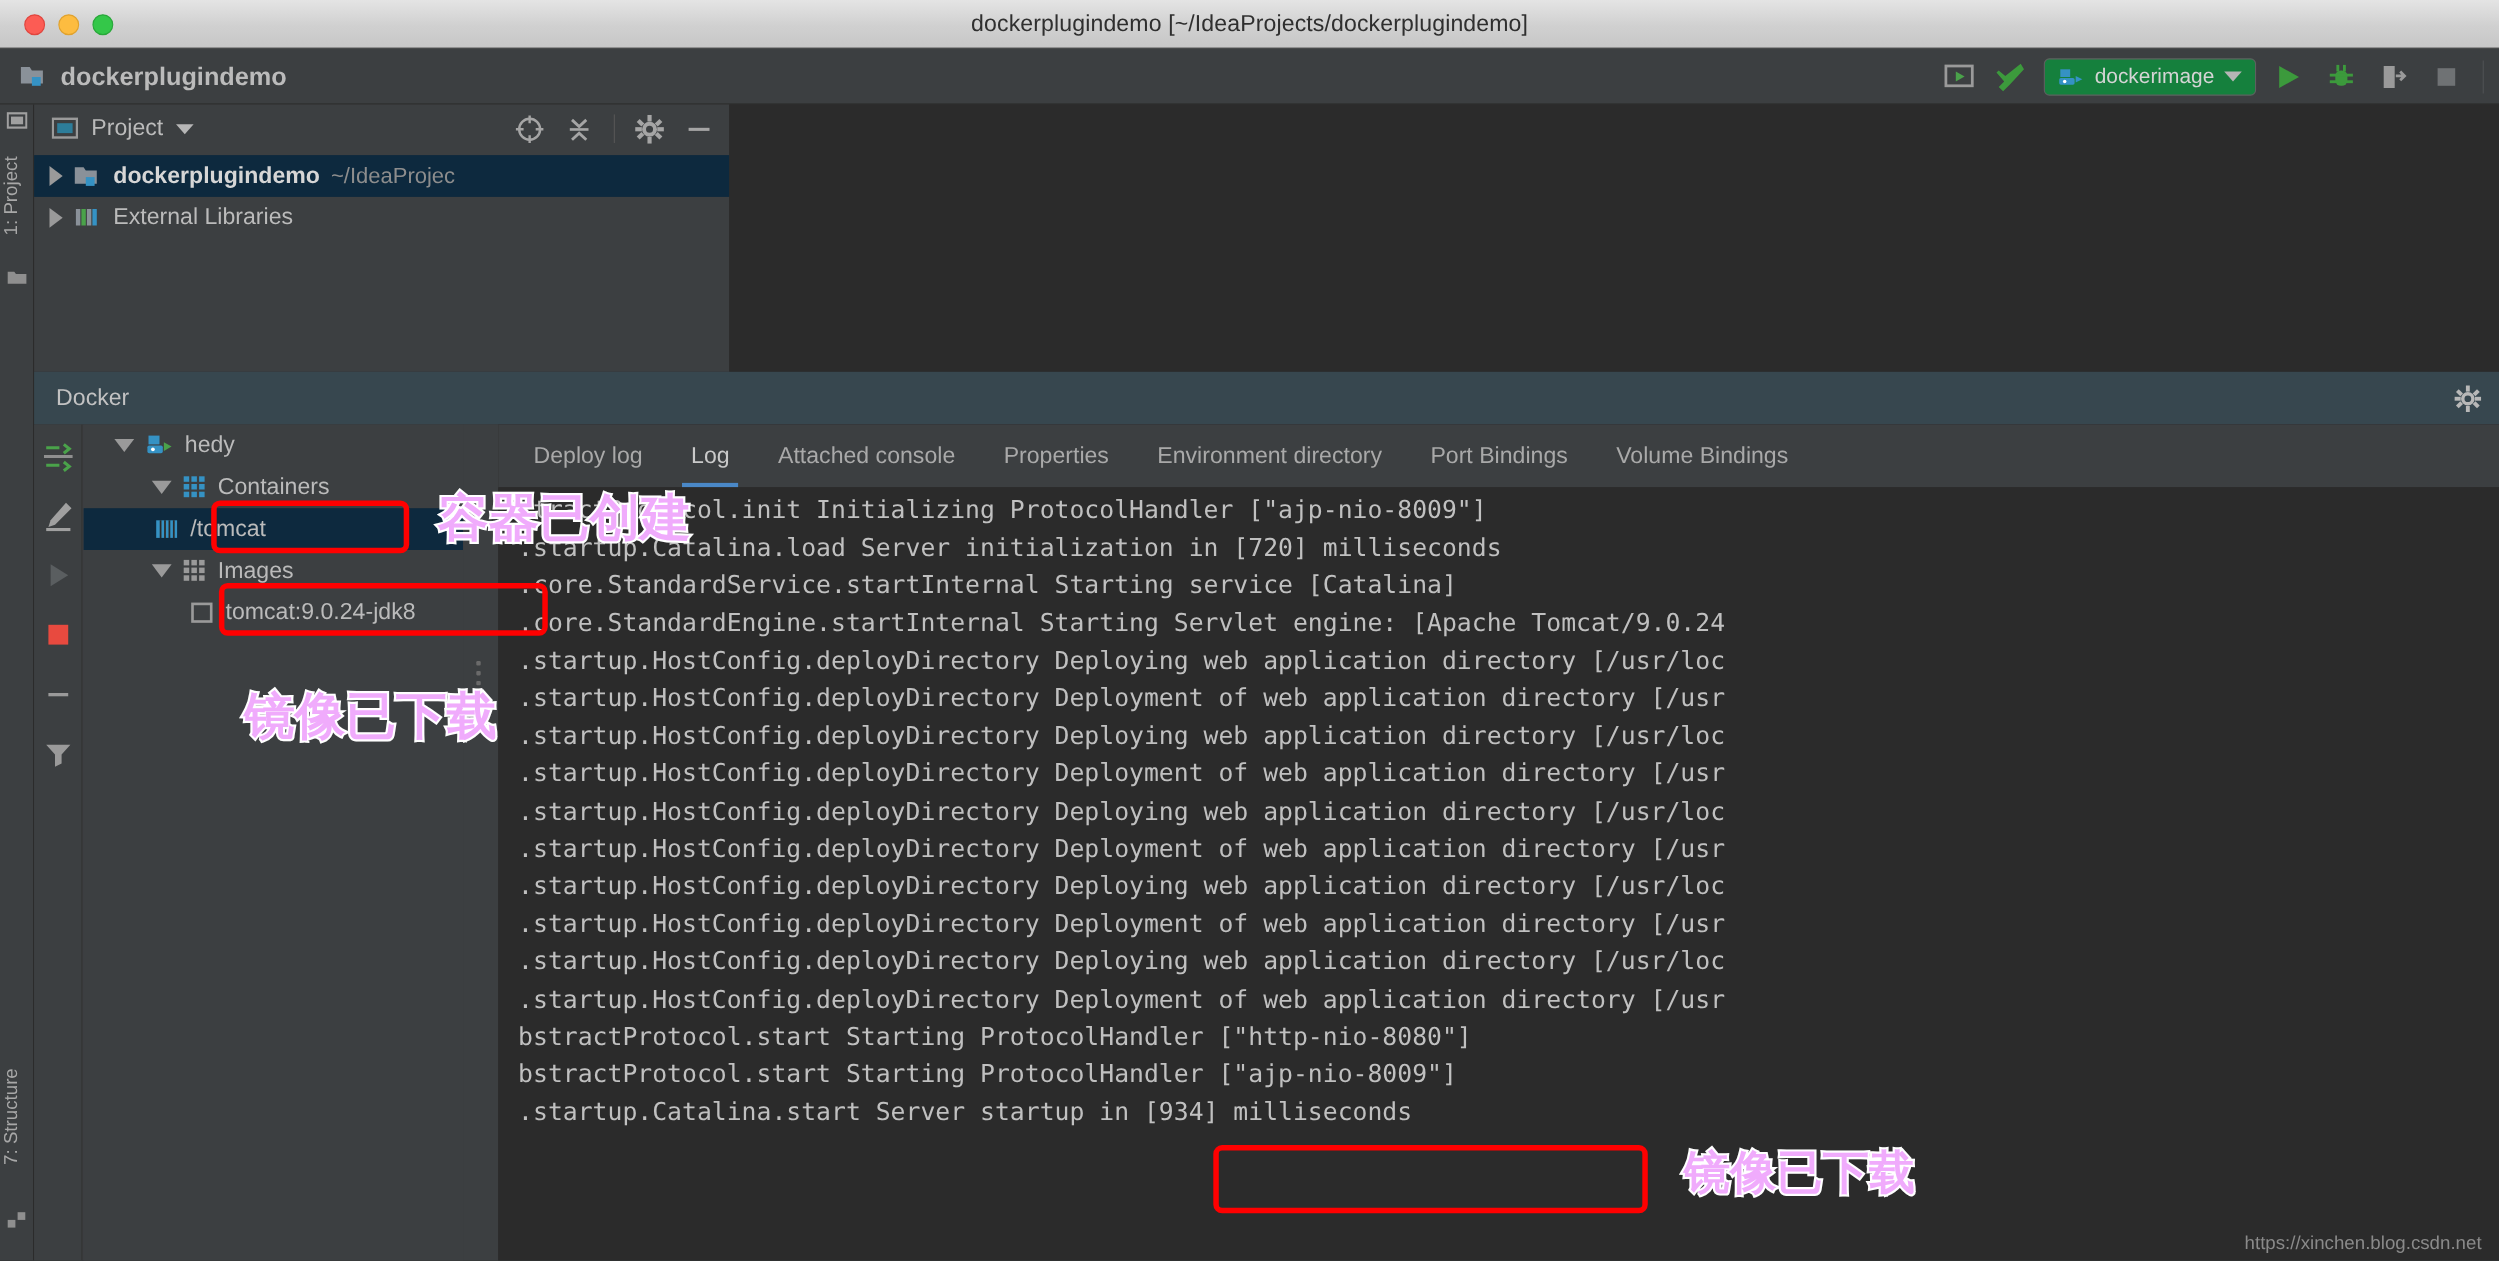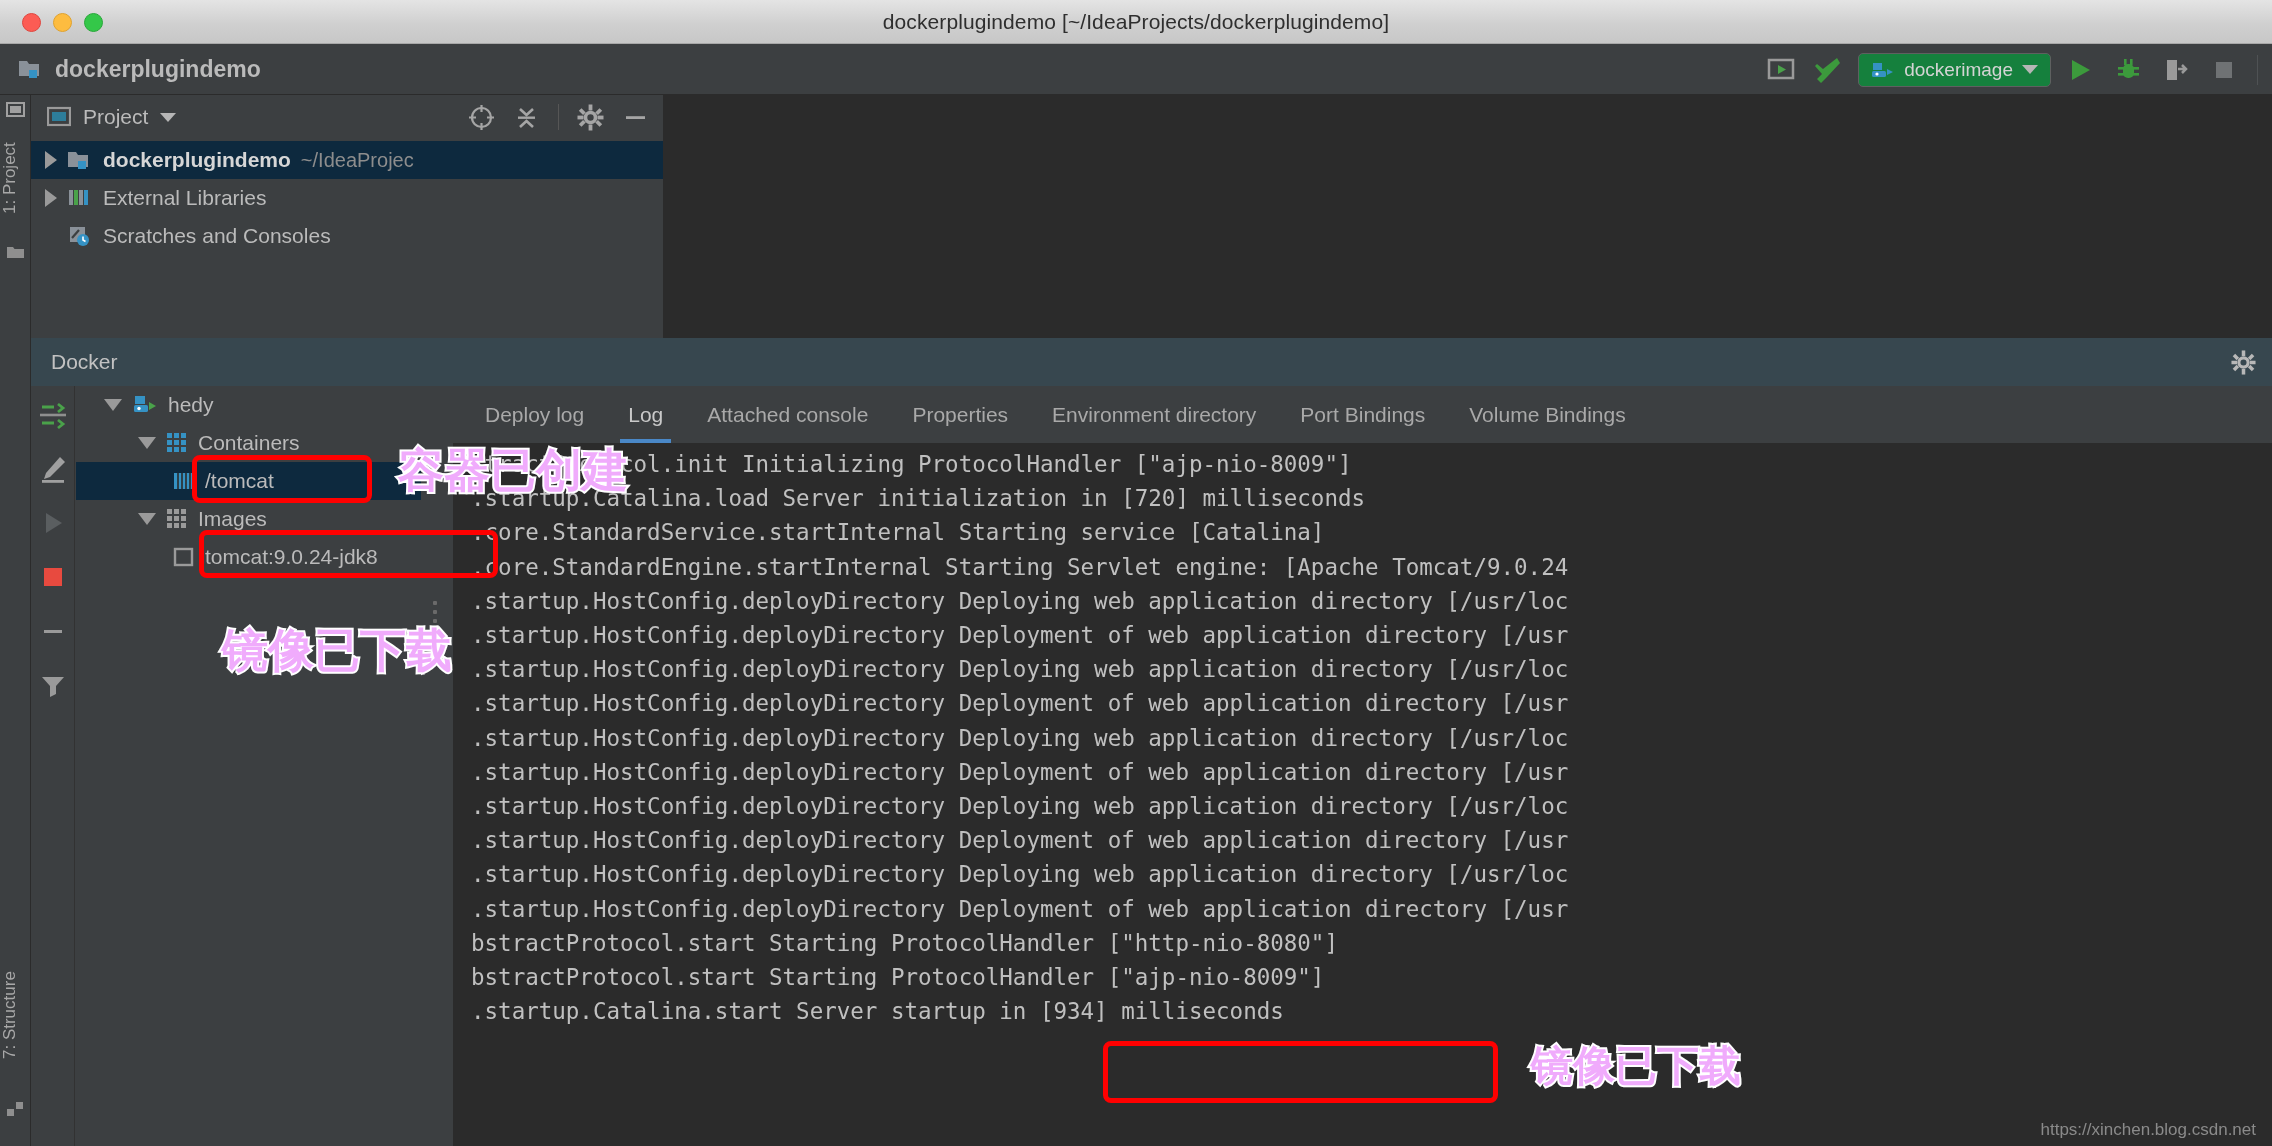--- a/index.html
+++ b/index.html
@@ -364,32 +364,20 @@
           <svg width="26" height="24" viewBox="0 0 26 24">
             <rect x="2" y="4" width="4" height="15" fill="#8a9199"></rect>
             <rect x="7" y="4" width="4" height="15" fill="#4aa24a"></rect>
             <rect x="12" y="4" width="4" height="15" fill="#8a9199"></rect>
             <rect x="17" y="4" width="4" height="15" fill="#3592c4"></rect>
           </svg>
         </span>
         <span class="tree-label">External Libraries</span>
       </div>
 
-      <div class="tree-row indent-1">
-        <span class="twisty blank"></span>
-        <span>
-          <svg width="26" height="24" viewBox="0 0 26 24">
-            <rect x="3" y="3" width="15" height="15" fill="#8a9199"></rect>
-            <path d="M5,14 l7,-8" stroke="#3c3f41" stroke-width="2.2"></path>
-            <circle cx="16" cy="16" r="6" fill="#3592c4"></circle>
-            <path d="M16,12.5 v3.5 l2.5,1.5" stroke="#ffffff" stroke-width="1.6" fill="none"></path>
-          </svg>
-        </span>
-        <span class="tree-label">Scratches and Consoles</span>
-      </div>
     </div>
   </div>
 
   <div class="editor-blank"></div>
 
   <div class="docker-header">
     <span class="docker-header-title">Docker</span>
     <span class="docker-gear">
       <svg width="25" height="25" viewBox="0 0 27 27">
         <circle cx="13.5" cy="13.5" r="5" fill="none" stroke="#b8b8b8" stroke-width="3.4"></circle>
@@ -473,21 +461,21 @@
                 <rect x="16" y="9" width="5" height="5"></rect>
               <rect x="2" y="16" width="5" height="5"></rect>
                 <rect x="9" y="16" width="5" height="5"></rect>
                 <rect x="16" y="16" width="5" height="5"></rect>
             </g>
           </svg>
         </span>
         <span>Containers</span>
       </div>
 
-      <div class="dtree-row selected" style="padding-left:96px;">
+      <div class="dtree-row selected" style="padding-left:64px;">
         <span>
           <svg width="24" height="24" viewBox="0 0 24 24">
             <rect x="2" y="4" width="19" height="16" fill="#3592c4"></rect>
             <g stroke="#2b2b2b" stroke-width="1.6">
               <path d="M6,4 v16 M10,4 v16 M14,4 v16 M18,4 v16"></path>
             </g>
           </svg>
         </span>
         <span>/tomcat</span>
       </div>

